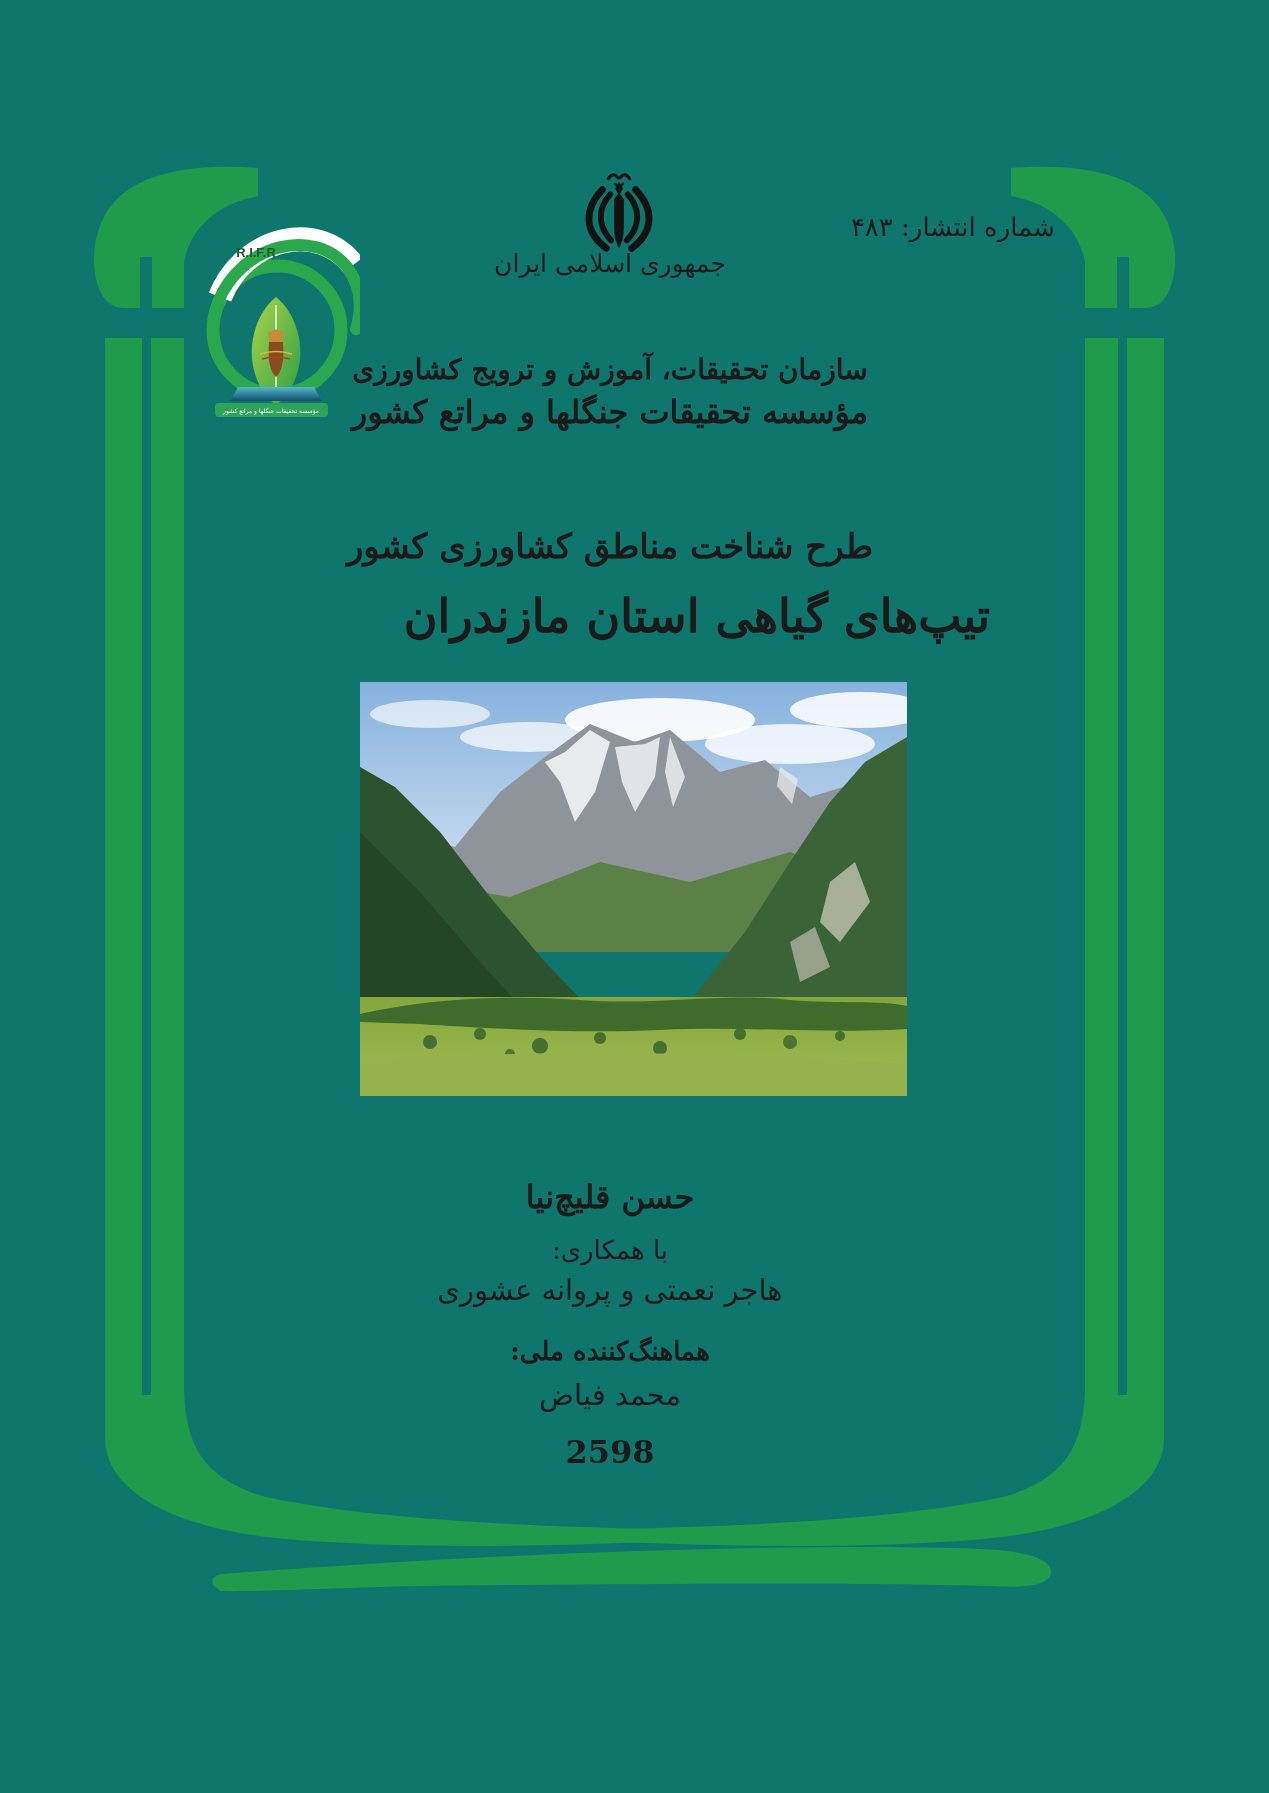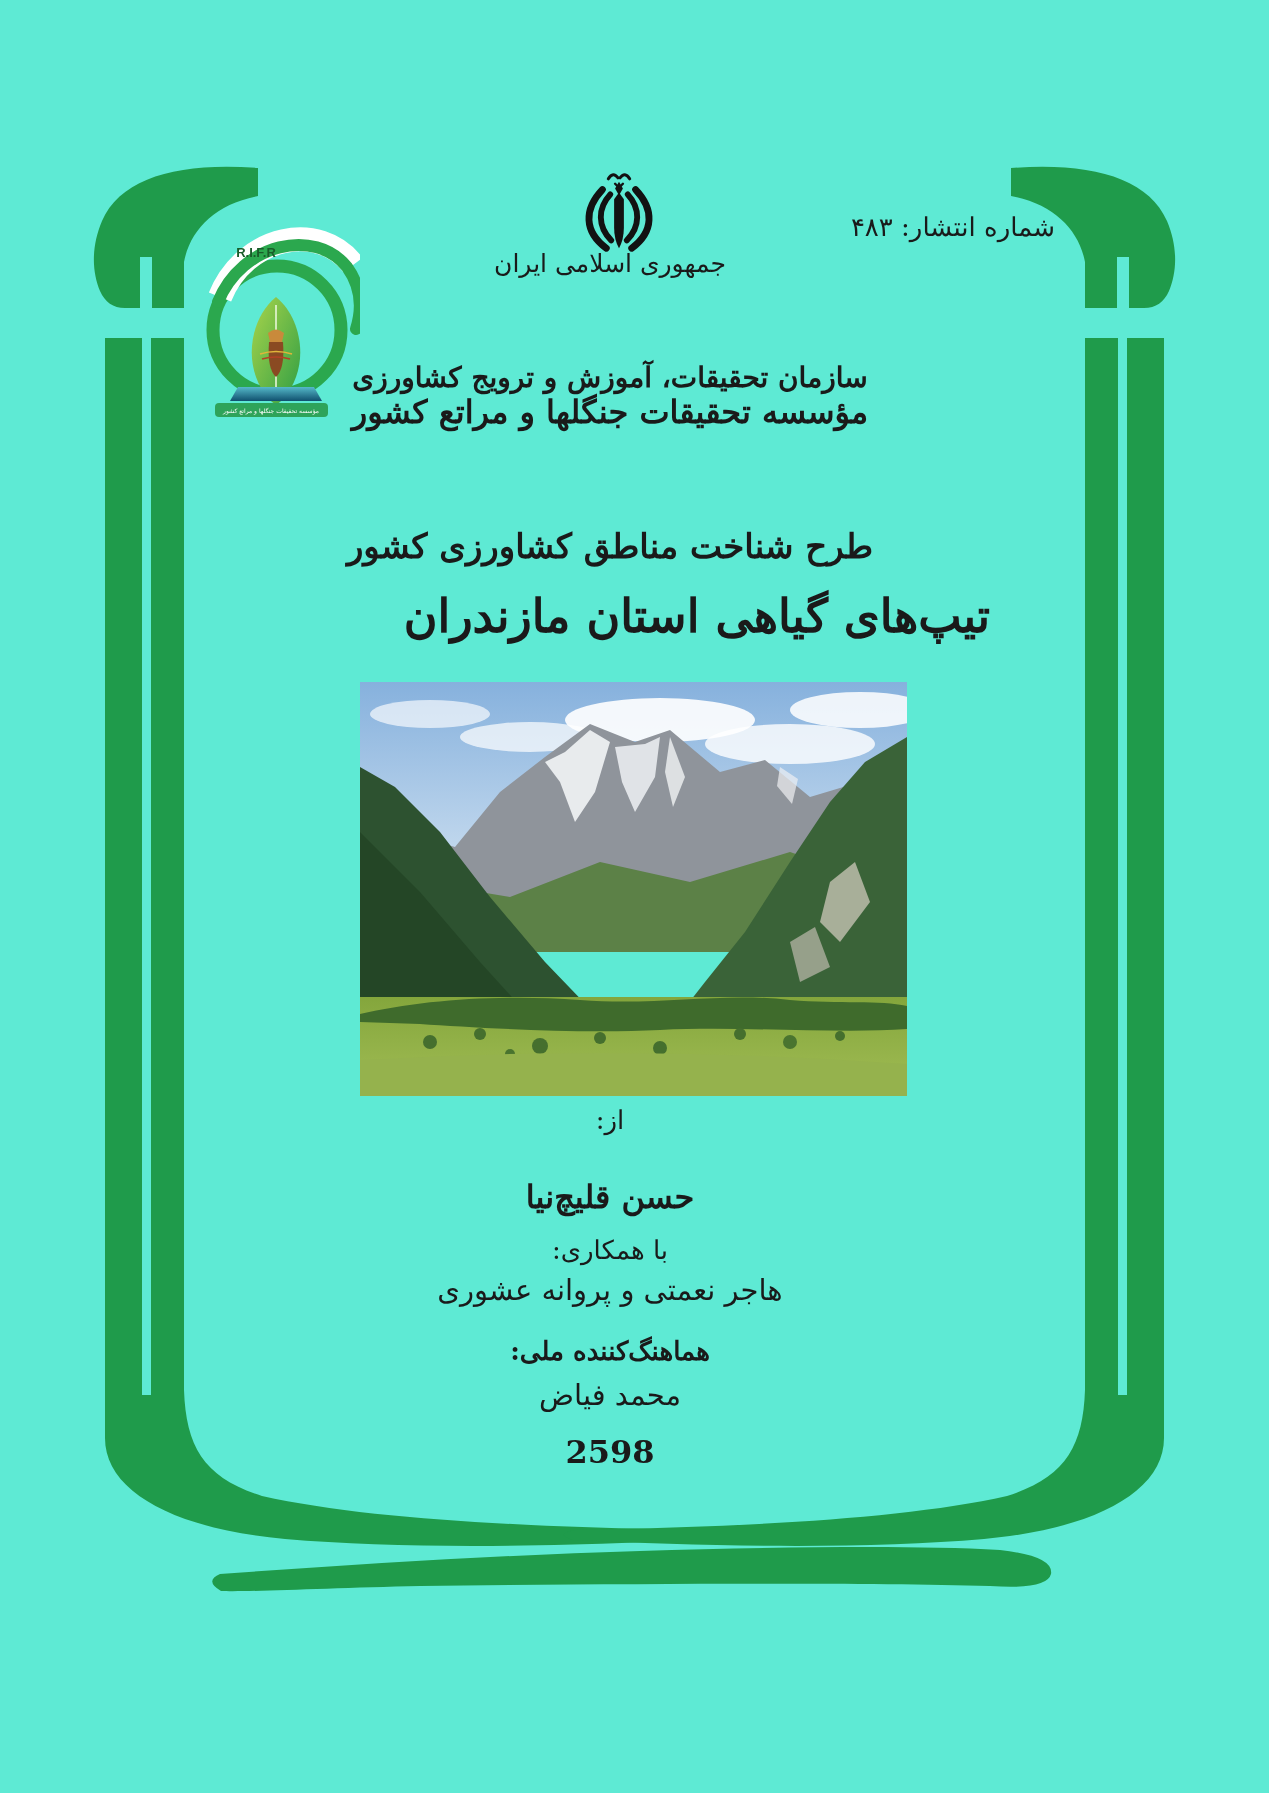--- a/index.html
+++ b/index.html
@@ -1,20 +1,20 @@
 <!DOCTYPE html>
 <html lang="fa"><head>
 <meta charset="utf-8">
 <style>
   html,body{margin:0;padding:0;background:#ffffff;}
   #page{
     position:relative;
     width:1269px;height:1793px;
     margin:0 auto;
-    background:#5eead4;
+    background:#0f766e;
     overflow:hidden;
     font-family:"DejaVu Serif", serif;
     color:#1a1a1a;
   }
   .abs{position:absolute;}
   svg{display:block;}
   
   .col{
     position:absolute;
     left:230px;
@@ -116,21 +116,21 @@
     <path d="M70,149 Q86,144 102,149" stroke="#e0b53a" stroke-width="1.6" fill="none"></path>
     <path d="M72,154 Q86,150 100,154" stroke="#b34325" stroke-width="1.6" fill="none"></path>
 
     <polygon points="48,182 124,182 132,196 40,196" fill="url(#baseGrad)"></polygon>
 
     <rect x="25" y="198" width="113" height="14" rx="4" fill="#2ea35a"></rect>
     <text x="81" y="208" text-anchor="middle" direction="rtl" font-size="6" fill="#ffffff">مؤسسه تحقیقات جنگلها و مراتع کشور</text>
   </svg>
 
   <div class="col h-line" style="top:248px;">جمهوری اسلامی ایران</div>
-  <div class="col h-line-b" style="top:360px;">سازمان تحقیقات، آموزش و ترویج کشاورزی</div>
+  <div class="col h-line-b" style="top:352px;">سازمان تحقیقات، آموزش و ترویج کشاورزی</div>
   <div class="col h-line-bb" style="top:392px;">مؤسسه تحقیقات جنگلها و مراتع کشور</div>
 
   <div class="col proj" style="top:525px;">طرح شناخت مناطق کشاورزی کشور</div>
   <div class="col main-title" style="top:588px;">تیپ‌های گیاهی استان مازندران</div>
 
   <svg class="abs" style="left:360px;top:682px;" width="547" height="414" viewBox="0 0 547 414" preserveAspectRatio="none" aria-hidden="true">
     <defs>
       <linearGradient id="sky" x1="0" y1="0" x2="0" y2="1">
         <stop offset="0" stop-color="#86b1dd"></stop>
           <stop offset="1" stop-color="#ddeaf5"></stop>
@@ -171,21 +171,20 @@
       <circle cx="240" cy="356" r="6" fill="#456f2e"></circle>
     <circle cx="95" cy="380" r="6" fill="#4a742f"></circle>
       <circle cx="300" cy="366" r="7" fill="#456f2e"></circle>
     <circle cx="380" cy="352" r="6" fill="#456f2e"></circle>
       <circle cx="430" cy="360" r="7" fill="#4a742f"></circle>
     <circle cx="480" cy="354" r="5" fill="#456f2e"></circle>
       <circle cx="150" cy="372" r="5" fill="#4a742f"></circle>
     <path d="M0,378 Q270,362 547,382 L547,414 L0,414 Z" fill="#95b24d"></path>
   </svg>
 
-  <div class="col lbl" style="top:1104px;">از:</div>
   <div class="col author" style="top:1152px;">حسن قلیچ‌نیا</div>
   <div class="col lbl" style="top:1234px;">با همکاری:</div>
   <div class="col names" style="top:1272px;">هاجر نعمتی و پروانه عشوری</div>
   <div class="col lbl-b" style="top:1335px;">هماهنگ‌کننده ملی:</div>
   <div class="col names" style="top:1377px;">محمد فیاض</div>
   <div class="col year" style="top:1432px;">2598</div>
 
 </div>
 
 </body></html>

